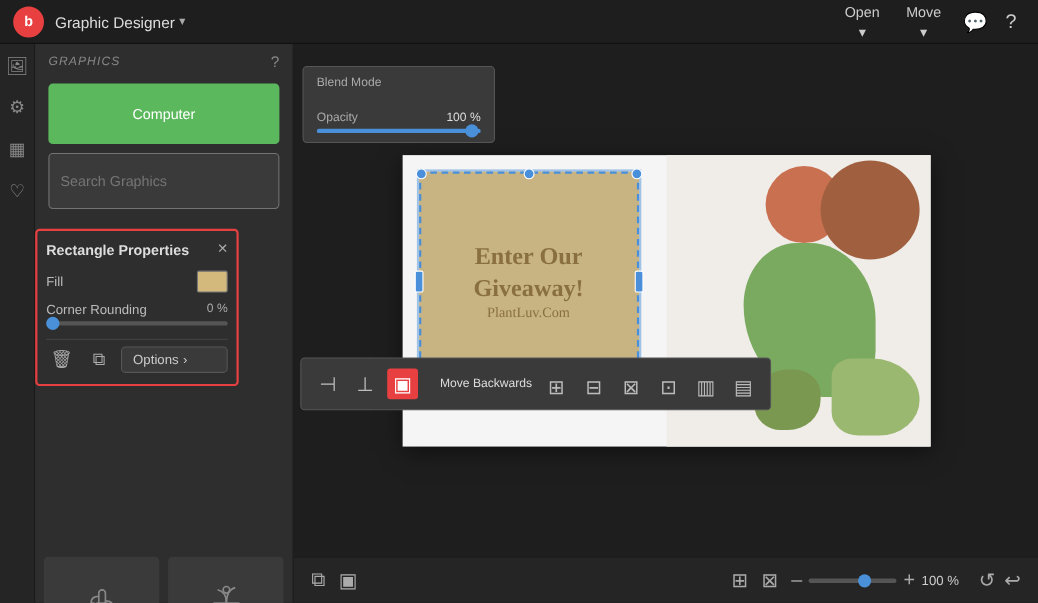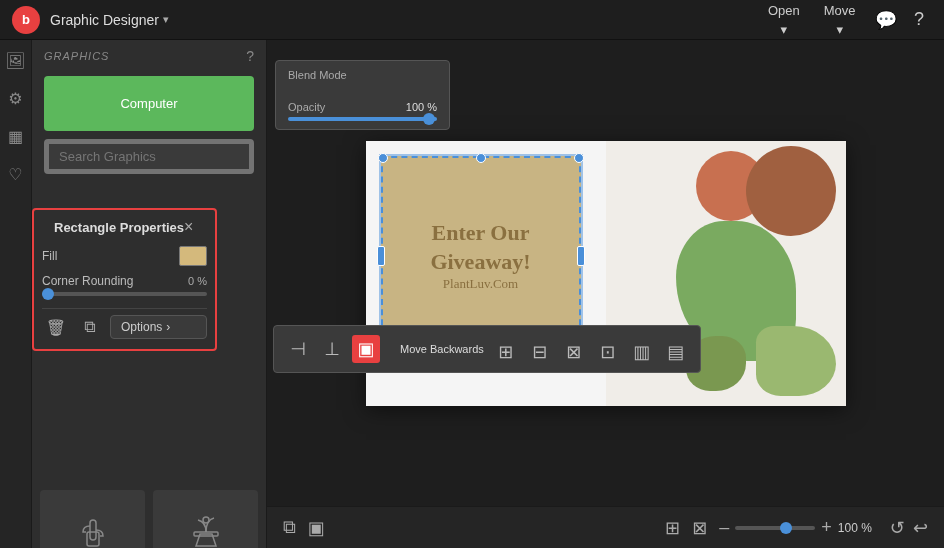--- a/index.html
+++ b/index.html
@@ -33,29 +33,29 @@
       display: flex; align-items: center; padding: 8px 12px; justify-content: space-between;
     }
     #left-panel-header .graphics-label { font-size: 11px; color: #888; letter-spacing: 1px; text-transform: uppercase; font-style: italic; }
     .question-icon { color: #888; font-size: 14px; cursor: pointer; }
 
     #computer-btn {
       margin: 4px 12px 8px; background: #5cb85c; color: #fff; border: none; border-radius: 4px; padding: 20px; font-size: 13px; cursor: pointer; width: calc(100% - 24px);
     }
 
     #search-graphics {
-      margin: 0 12px 8px; background: #3a3a3a; border: 5px solid #737373; border-radius: 4px; padding: 5px 10px; font-size: 13px; color: #ccc; width: calc(100% - 24px); outline: none;
+      margin: 0 12px 8px; background: #3a3a3a; border: 1px solid #737373; border-radius: 4px; padding: 17px 10px; font-size: 13px; color: #ccc; width: calc(100% - 24px); outline: none;
     }
 
     
     #rect-props {
       position: absolute; top: 168px; left: 0; width: 185px; background: #2e2e2e; border: 2px solid #e84040; border-radius: 4px; z-index: 10; padding: 8px;
     }
     #rect-props-header {
-      display: flex; align-items: center; justify-content: flex-start; margin-bottom: 10px; margin-left: 12px;
+      display: flex; align-items: center; justify-content: space-between; margin-bottom: 10px;
     }
     #rect-props-header .title { font-size: 13px; color: #ddd; font-weight: bold; }
     #rect-props-header .close-btn { background: none; border: none; color: #aaa; font-size: 16px; cursor: pointer; }
 
     .prop-row { display: flex; align-items: center; margin-bottom: 8px; }
     .prop-label { font-size: 12px; color: #bbb; flex: 1; }
     .color-swatch { width: 28px; height: 20px; border: 1px solid #777; border-radius: 2px; cursor: pointer; }
     .color-swatch.fill { background: #d4b97c; }
     .color-swatch.stroke { background: repeating-linear-gradient(45deg, #e44, #e44 3px, transparent 3px, transparent 6px); }
 

